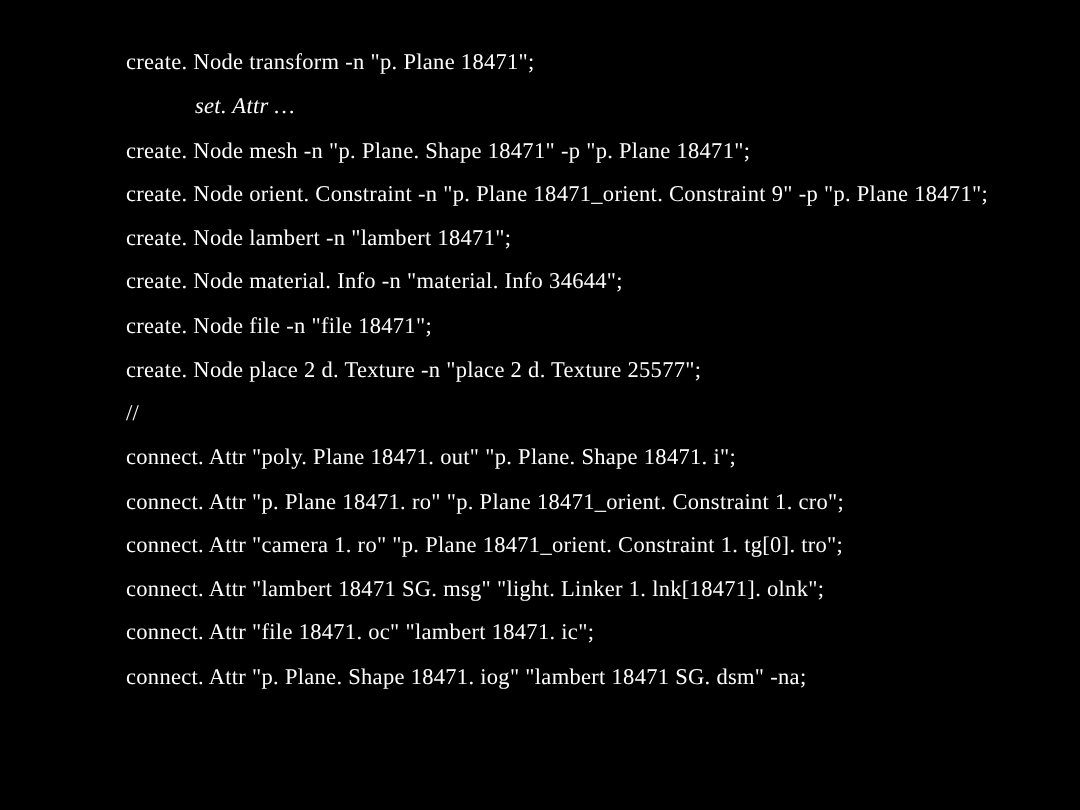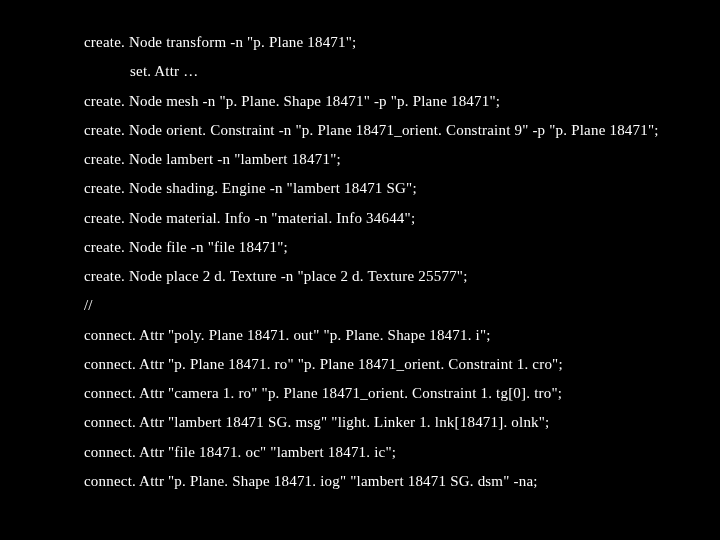--- a/index.html
+++ b/index.html
@@ -17,32 +17,32 @@
       font-size: 15px;
       padding: 28px 0 0 84px;
     }
     .line {
       line-height: 1.95;
       white-space: nowrap;
       letter-spacing: 0.2px;
     }
     .indent {
       padding-left: 46px;
+      font-style: italic;
     }
   </style>
 </head>
 <body>
 
 <div>
   <div class="line">create. Node transform -n "p. Plane 18471";</div>
   <div class="line indent">set. Attr …</div>
   <div class="line">create. Node mesh -n "p. Plane. Shape 18471" -p "p. Plane 18471";</div>
   <div class="line">create. Node orient. Constraint -n "p. Plane 18471_orient. Constraint 9" -p "p. Plane 18471";</div>
   <div class="line">create. Node lambert -n "lambert 18471";</div>
-  <div class="line">create. Node shading. Engine -n "lambert 18471 SG";</div>
   <div class="line">create. Node material. Info -n "material. Info 34644";</div>
   <div class="line">create. Node file -n "file 18471";</div>
   <div class="line">create. Node place 2 d. Texture -n "place 2 d. Texture 25577";</div>
   <div class="line">//</div>
   <div class="line">connect. Attr "poly. Plane 18471. out" "p. Plane. Shape 18471. i";</div>
   <div class="line">connect. Attr "p. Plane 18471. ro" "p. Plane 18471_orient. Constraint 1. cro";</div>
   <div class="line">connect. Attr "camera 1. ro" "p. Plane 18471_orient. Constraint 1. tg[0]. tro";</div>
   <div class="line">connect. Attr "lambert 18471 SG. msg" "light. Linker 1. lnk[18471]. olnk";</div>
   <div class="line">connect. Attr "file 18471. oc" "lambert 18471. ic";</div>
   <div class="line">connect. Attr "p. Plane. Shape 18471. iog" "lambert 18471 SG. dsm" -na;</div>

